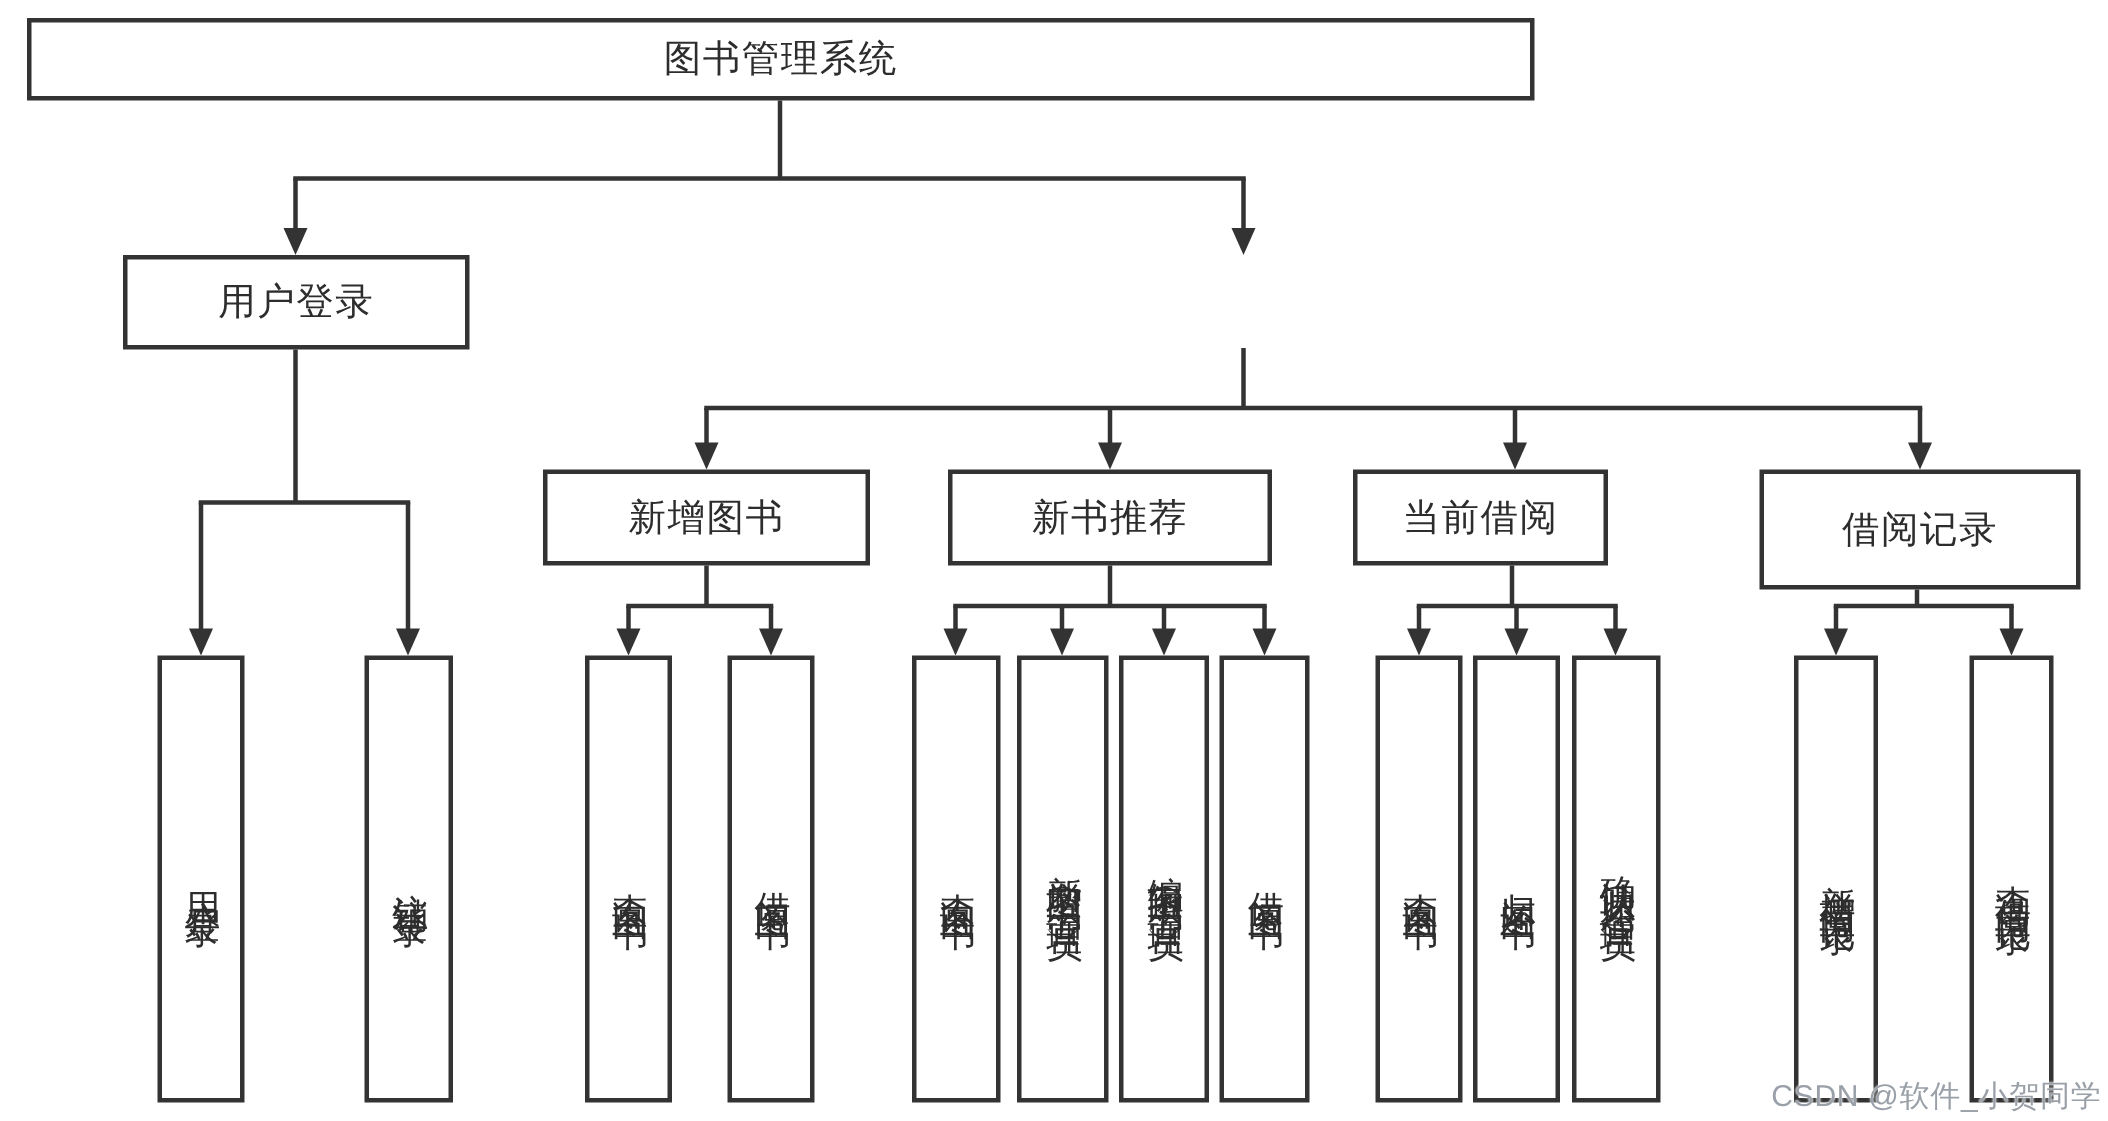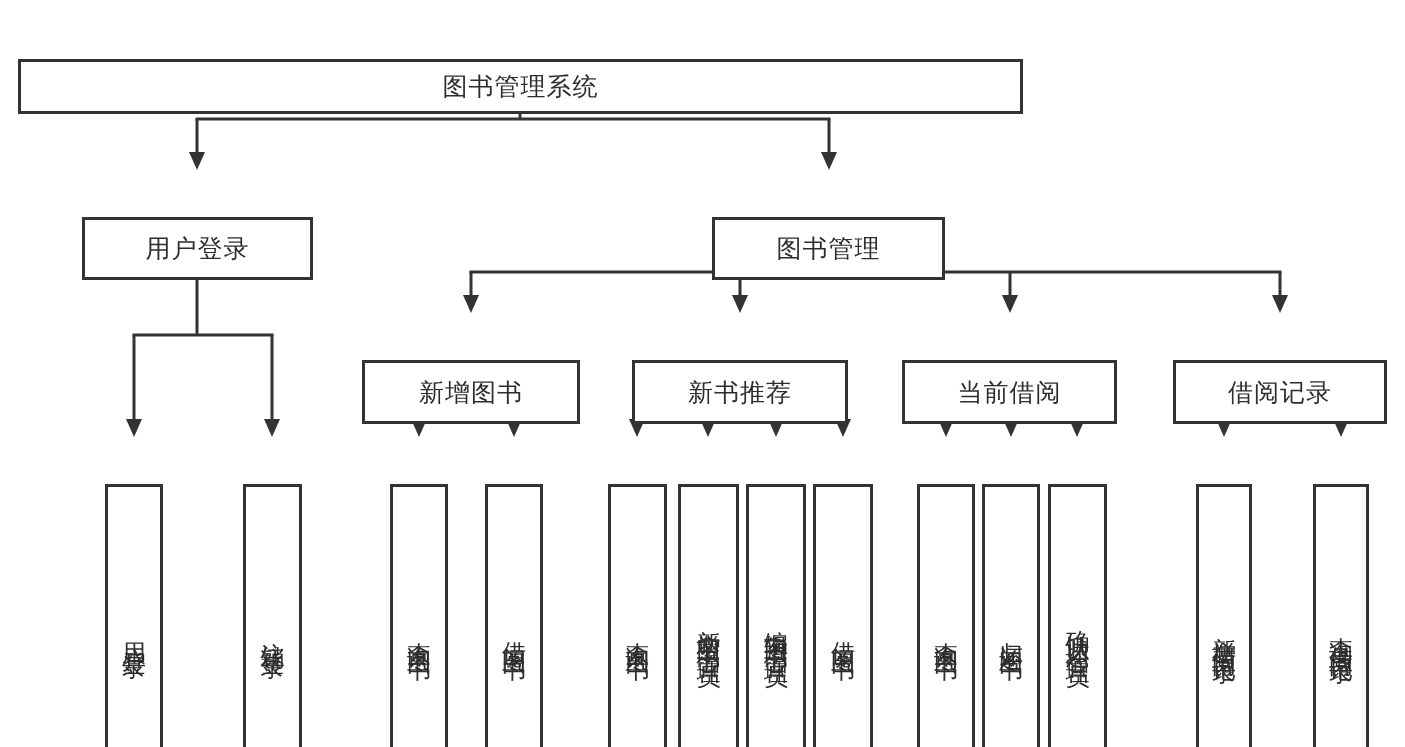--- a/index.html
+++ b/index.html
@@ -28,21 +28,20 @@
   .connectors line { stroke: var(--line, #333); stroke-width: 3; }
   .connectors polygon { fill: var(--line, #333); }
   .node {
     position: absolute;
     box-sizing: border-box;
     border: 3px solid var(--line, #333);
     background: #fff;
     display: flex;
     align-items: center;
     justify-content: center;
-    margin-top: 47px;
   }
   .hbox span {
     font-size: 25px;
     letter-spacing: 1px;
     white-space: nowrap;
     line-height: 1;
   }
   .vbox span {
     writing-mode: vertical-rl;
     text-orientation: mixed;
@@ -143,34 +142,31 @@
     </g>
   </svg>
 
   <div class="node hbox" style="left:18px; top:12px; width:1005px; height:55px;">
     <span>图书管理系统</span>
   </div>
 
   <div class="node hbox" style="left:82px; top:170px; width:231px; height:63px;">
     <span>用户登录</span>
   </div>
-  <div class="node hbox" style="left:712px; top:170px; width:233px; height:63px;">
-    <span>图书管理</span>
-  </div>
 
   <div class="node hbox" style="left:362px; top:313px; width:218px; height:64px;">
     <span>新增图书</span>
   </div>
   <div class="node hbox" style="left:632px; top:313px; width:216px; height:64px;">
     <span>新书推荐</span>
   </div>
-  <div class="node hbox" style="left:902px; top:313px; width:215px; height:64px;">
+  <div class="node hbox" style="left:902px; top:313px; width:170px; height:64px;">
     <span>当前借阅</span>
   </div>
-  <div class="node hbox" style="left:1173px; top:313px; width:214px; height:64px;">
+  <div class="node hbox" style="left:1173px; top:313px; width:214px; height:80px;">
     <span>借阅记录</span>
   </div>
 
   <div class="node vbox" style="left:105px; top:437px; width:58px; height:298px;">
     <span>用户登录</span>
   </div>
   <div class="node vbox" style="left:243px; top:437px; width:59px; height:298px;">
     <span>注销登录</span>
   </div>
 
@@ -204,14 +200,15 @@
     <span>确认归还（管理员）</span>
   </div>
 
   <div class="node vbox" style="left:1196px; top:437px; width:56px; height:298px;">
     <span>新增借阅记录</span>
   </div>
   <div class="node vbox" style="left:1313px; top:437px; width:56px; height:298px;">
     <span>查询借阅记录</span>
   </div>
 
+  <div class="watermark">CSDN @软件_小贺同学</div>
 
 </div>
 
 </body></html>

